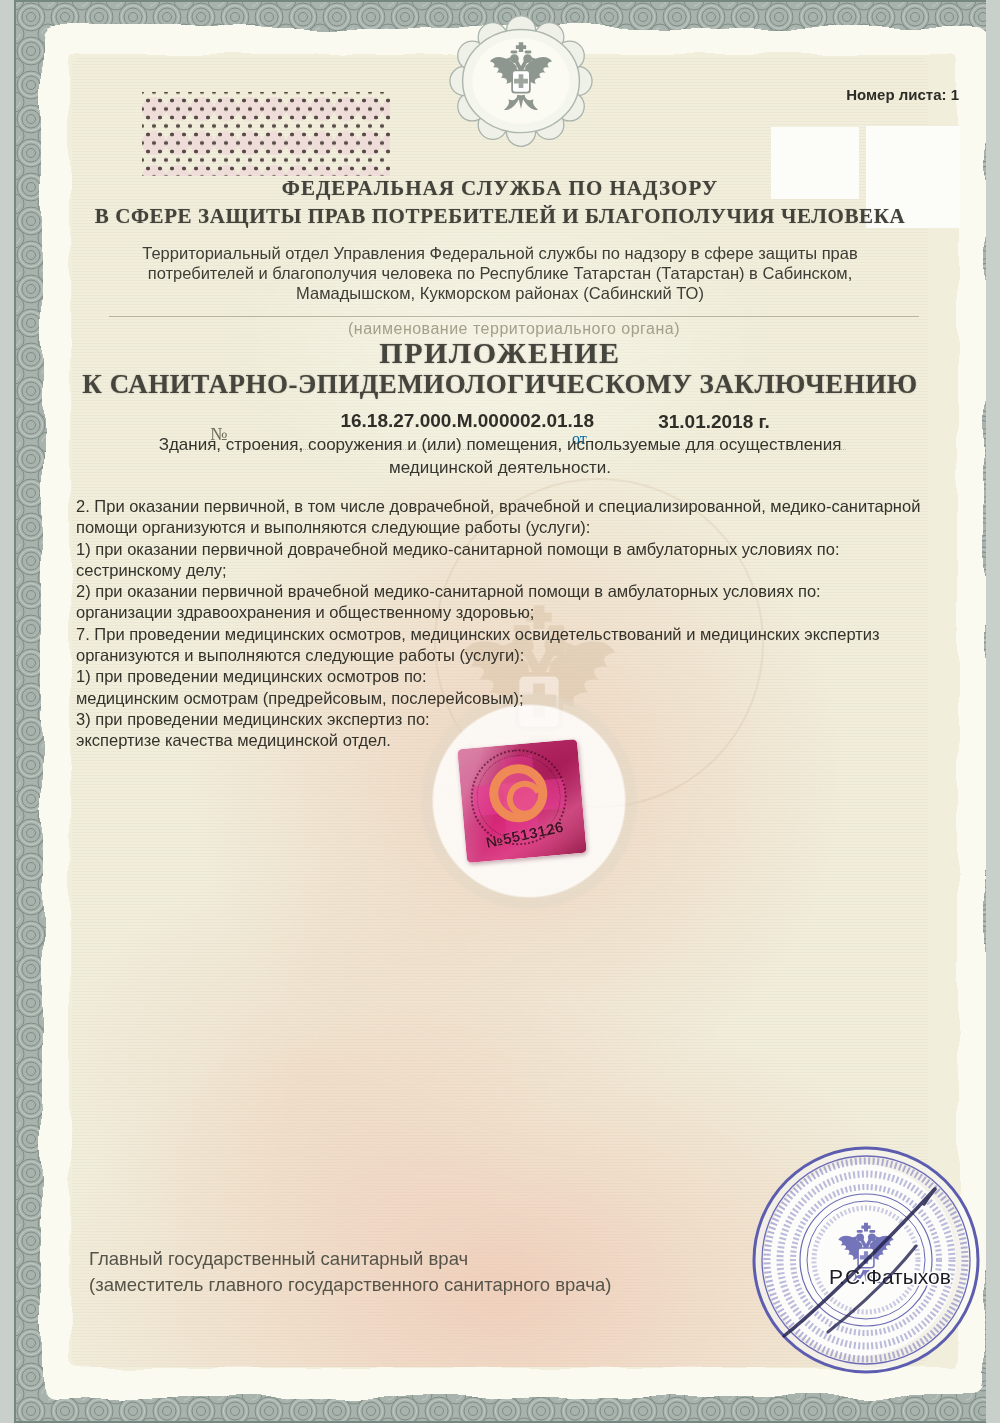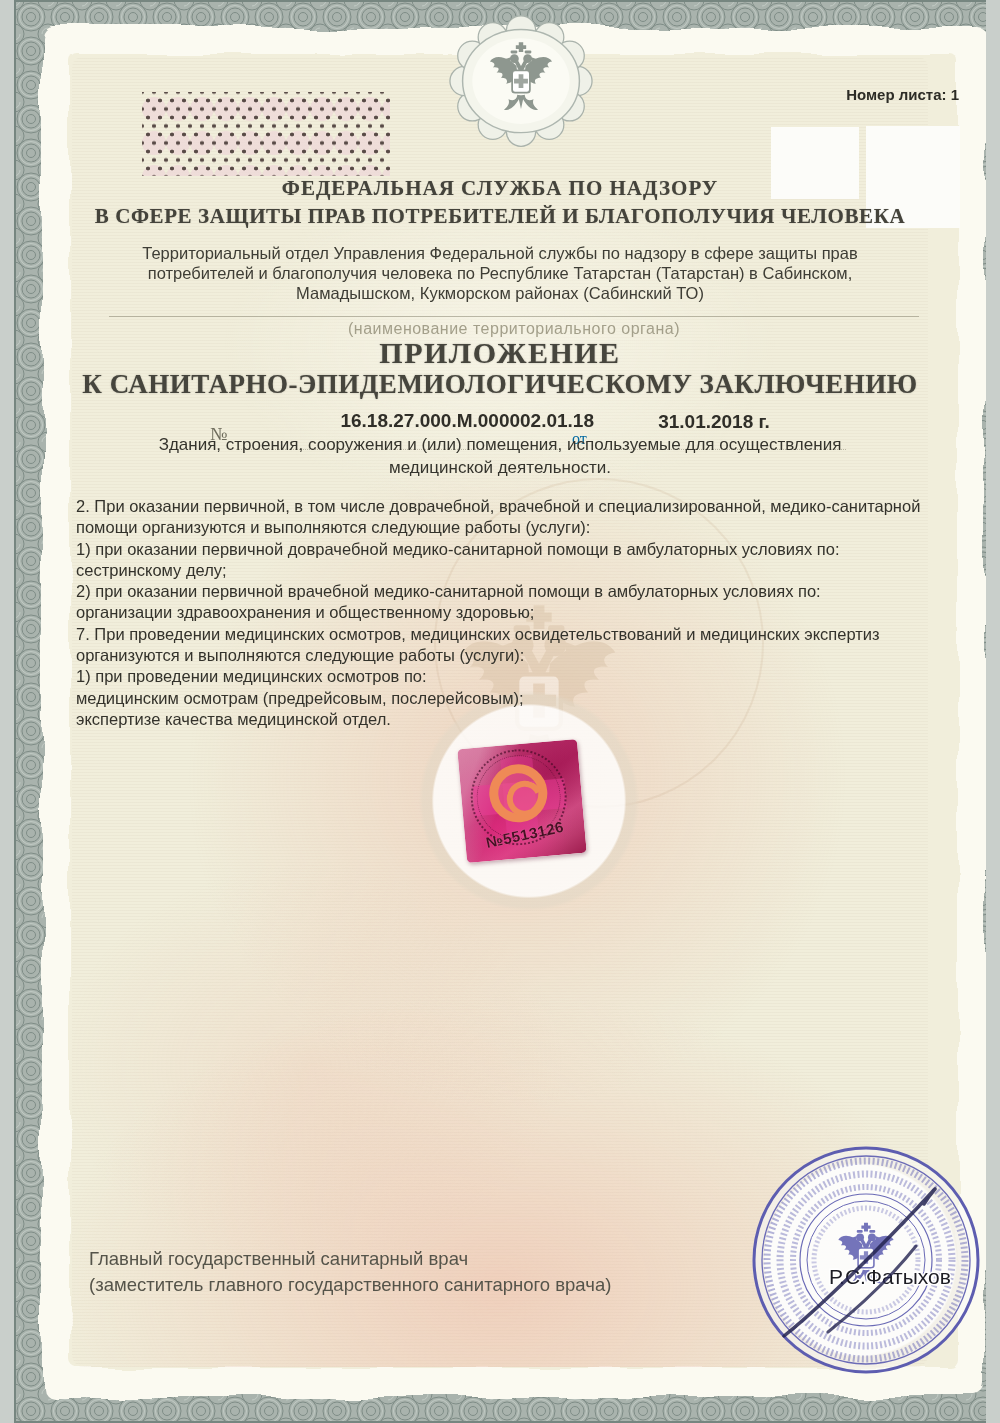--- a/index.html
+++ b/index.html
@@ -208,20 +208,21 @@
     <div>2. При оказании первичной, в том числе доврачебной, врачебной и специализированной, медико-санитарной</div>
     <div>помощи организуются и выполняются следующие работы (услуги):</div>
     <div>1) при оказании первичной доврачебной медико-санитарной помощи в амбулаторных условиях по:</div>
     <div>сестринскому делу;</div>
     <div>2) при оказании первичной врачебной медико-санитарной помощи в амбулаторных условиях по:</div>
     <div>организации здравоохранения и общественному здоровью;</div>
     <div>7. При проведении медицинских осмотров, медицинских освидетельствований и медицинских экспертиз</div>
     <div>организуются и выполняются следующие работы (услуги):</div>
     <div>1) при проведении медицинских осмотров по:</div>
     <div>медицинским осмотрам (предрейсовым, послерейсовым);</div>
+    <div>3) при проведении медицинских экспертиз по:</div>
     <div>экспертизе качества медицинской отдел.</div>
   </div>
 
   <div class="holo">
     <div class="holo-cross"></div>
     <div class="holo-cross2"></div>
     <div class="holo-ring"></div>
     <div class="holo-ring2"></div>
     <div class="holo-core"></div>
     <div class="holo-serial">№5513126</div>

